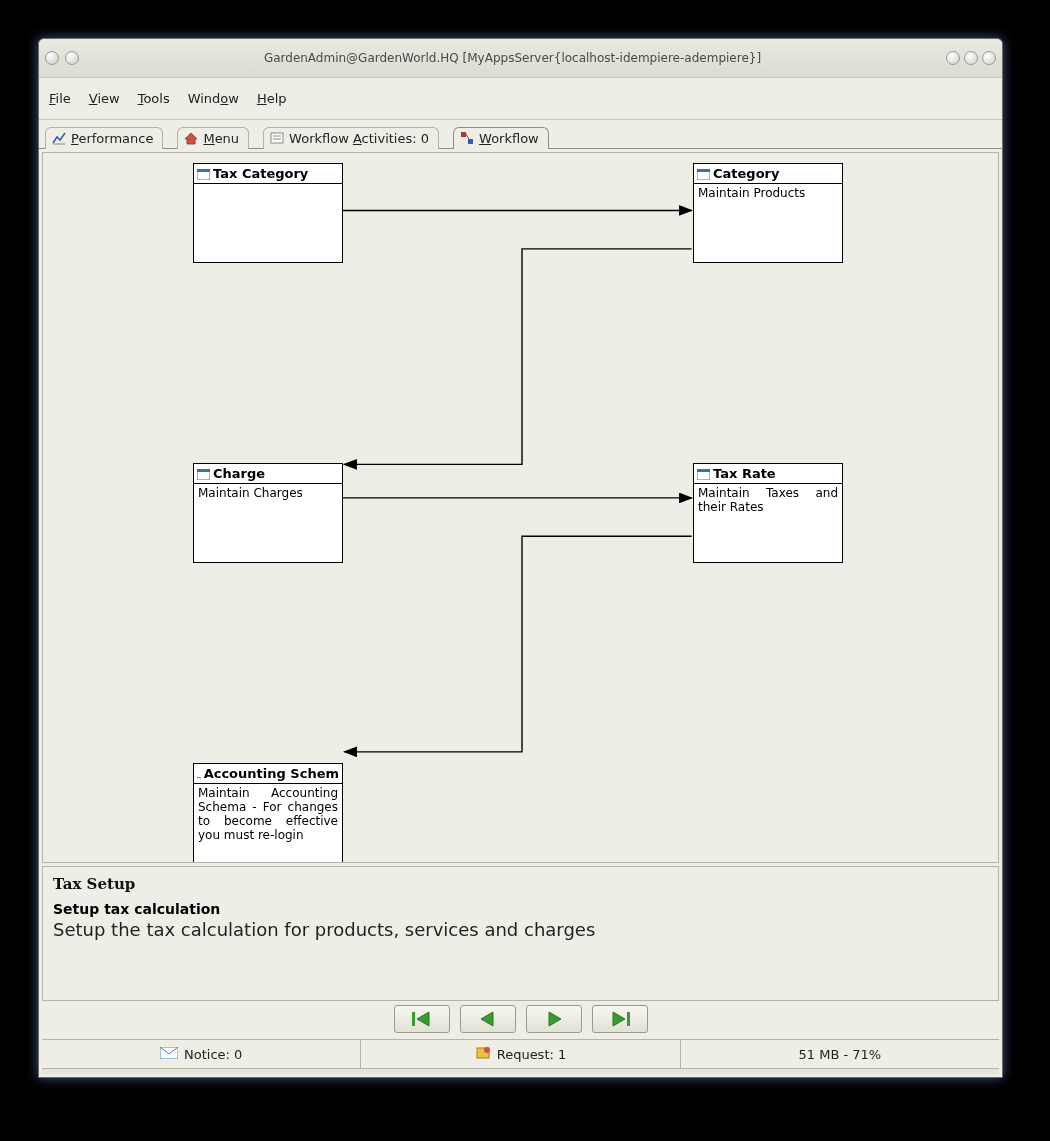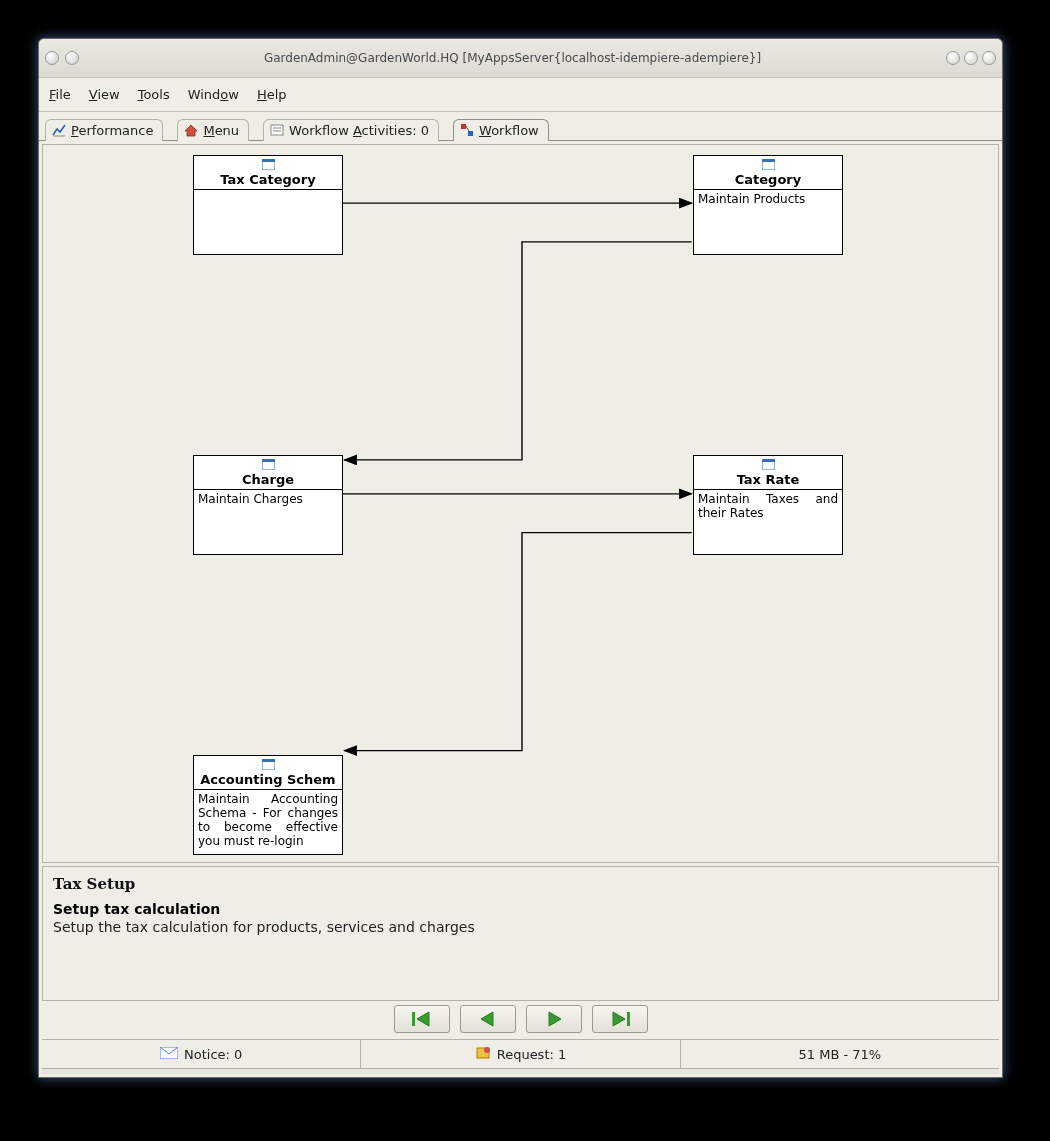--- a/index.html
+++ b/index.html
@@ -47,21 +47,21 @@
     color: #4a4a4a;
     font-size: 12px;
   }
   .titlebar .win-btns { display:flex; gap:4px;}
   .win-btn {
     width:14px;height:14px;border-radius:50%;
     background: radial-gradient(circle at 35% 30%, #fff,#d0d0c6);
     border:1px solid #999;
   }
   .menubar {
-    height: 34px;
+    height: 42px;
     display:flex;
     align-items:center;
     gap: 18px;
     padding: 0 10px;
     border-bottom: 1px solid #c7c6bc;
     background: #efeee6;
   }
   .menu-item { color:#222; cursor:default; }
   .menu-item u { text-decoration: underline; }
   .tabbar {
@@ -117,21 +117,20 @@
   .wf-node .wf-title{
     display:flex;
     align-items:center;
     gap:3px;
     padding:2px 3px;
     border-bottom:1px solid #000;
     font-weight:bold;
     font-size:13px;
     white-space:nowrap;
     overflow:hidden;
-    flex-direction:column;
   }
   .wf-node .wf-body{
     padding:2px 4px;
     font-size:12px;
     min-height:55px;
     color:#000;
   }
   .wf-body.justify { text-align: justify; }
   .node-icon{width:13px;height:11px;display:inline-block;}
   svg.connectors{
@@ -154,21 +153,21 @@
     font-weight:bold;
     font-size:15px;
     color:#111;
   }
   .info-panel .sub{
     font-weight:bold;
     font-size:14px;
     margin-bottom:2px;
   }
   .info-panel .desc{
-    font-size:14px;
+    font-size:18px;
     color:#222;
   }
   .nav-row{
     display:flex;
     justify-content:center;
     gap:10px;
     padding:4px 0 6px 0;
   }
   .nav-btn{
     width:56px;height:28px;

